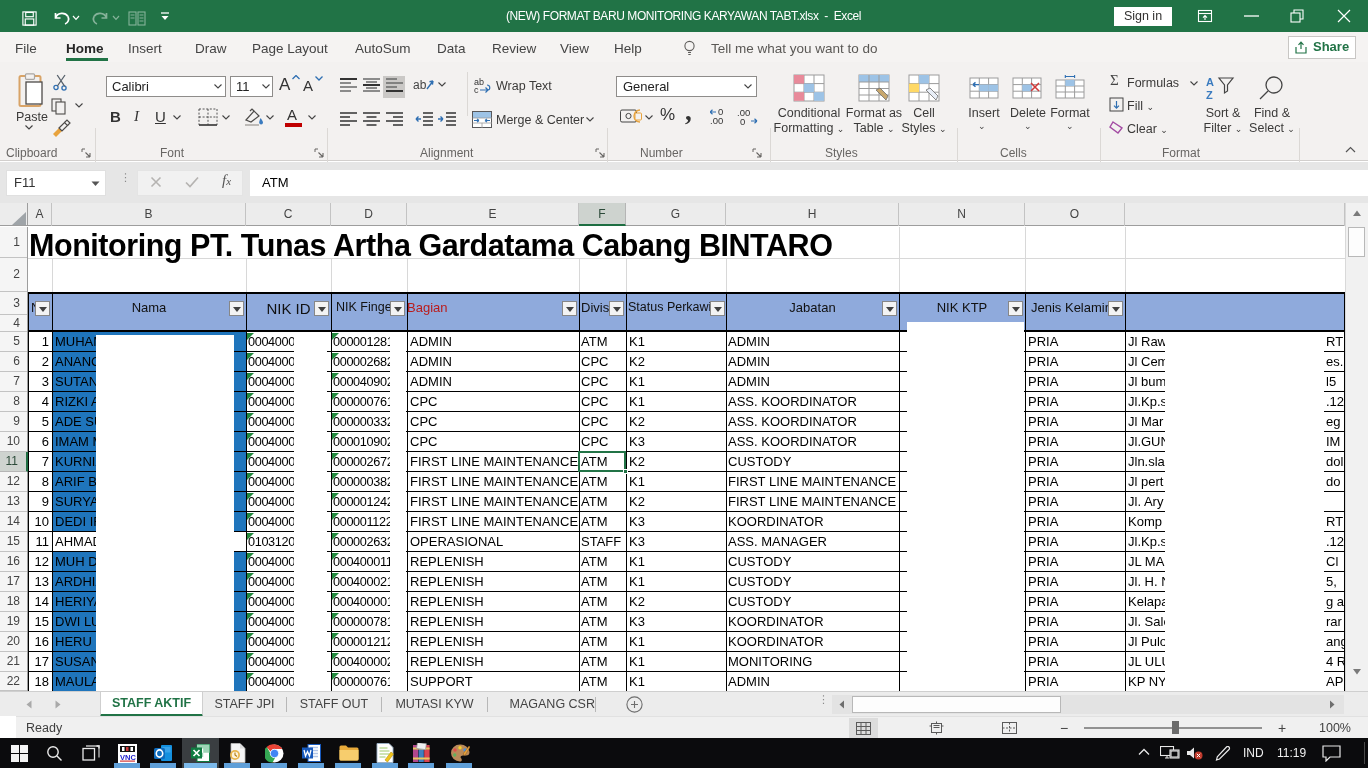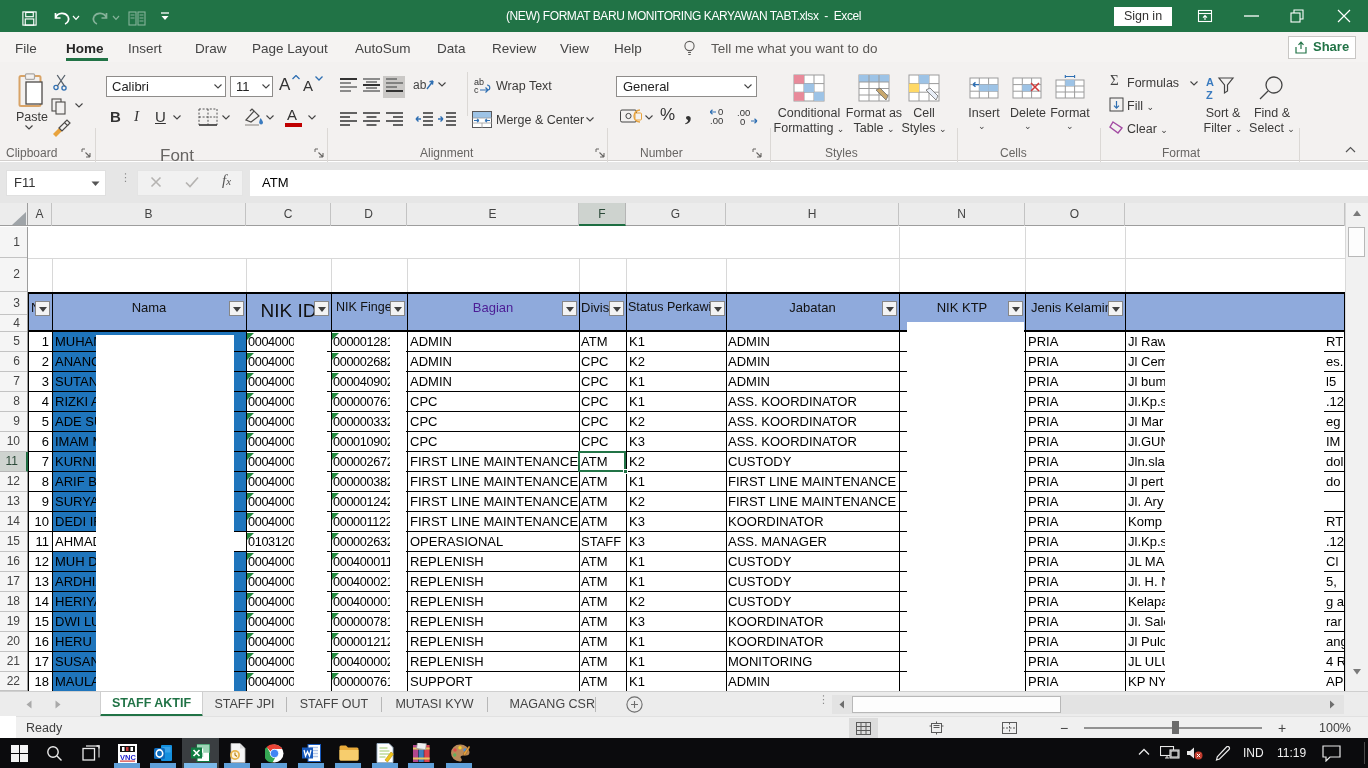--- a/index.html
+++ b/index.html
@@ -204,21 +204,21 @@
       </g>
     </svg>
  <svg class="ic" style="left:266px;top:53px" width="8" height="5" viewBox="0 0 8 5">
       <path d="M0.5 0.5 L4 4 L7.5 0.5" stroke="#444" fill="none" stroke-width="1.1"></path>
     </svg>
  <div class="a" style="left:287px;top:44px;font-size:15px;font-weight:400;color:#333">A</div>
  <div class="a" style="left:285px;top:61px;width:17px;height:4px;background:#c00000"></div>
  <svg class="ic" style="left:308px;top:53px" width="8" height="5" viewBox="0 0 8 5">
       <path d="M0.5 0.5 L4 4 L7.5 0.5" stroke="#444" fill="none" stroke-width="1.1"></path>
     </svg>
- <div class="glabel" style="left:160px;top:84px;width:90px;font-size:17px">Font</div>
+ <div class="glabel" style="left:160px;top:84px;width:90px;font-size:12px">Font</div>
  <svg class="launch" style="left:314px;top:86px" width="10" height="10" viewBox="0 0 10 10">
       <g stroke="#676563" fill="none">
         <path d="M1 1 H4 M1 1 V4"></path>
         <path d="M9 9 H5 M9 9 V5 M9 9 L4.5 4.5" stroke-width="1.1"></path>
       </g>
     </svg>
 
  <svg class="ic" style="left:340px;top:16px" width="17" height="14" viewBox="0 0 17 14">
       <g stroke="#444" stroke-width="1.4">
         <path d="M0 5 H11 M0 9 H17 M0 13 H11" stroke="#6a6a6a"></path>
@@ -532,32 +532,33 @@
 <div class="a" style="left:246px;top:55px;width:1px;height:34px;background:#d8d8d8"></div>
 <div class="a" style="left:331px;top:55px;width:1px;height:34px;background:#d8d8d8"></div>
 <div class="a" style="left:407px;top:55px;width:1px;height:34px;background:#d8d8d8"></div>
 <div class="a" style="left:579px;top:55px;width:1px;height:34px;background:#d8d8d8"></div>
 <div class="a" style="left:626px;top:55px;width:1px;height:34px;background:#d8d8d8"></div>
 <div class="a" style="left:726px;top:55px;width:1px;height:34px;background:#d8d8d8"></div>
 <div class="a" style="left:899px;top:24px;width:1px;height:65px;background:#d8d8d8"></div>
 <div class="a" style="left:1025px;top:24px;width:1px;height:65px;background:#d8d8d8"></div>
 <div class="a" style="left:1125px;top:24px;width:1px;height:65px;background:#d8d8d8"></div>
 <div class="a" style="left:28px;top:55px;width:1317px;height:1px;background:#d8d8d8"></div>
+<div class="a" style="left:29px;top:27px;width:900px;height:31px;line-height:31px;font-size:30.5px;font-weight:700;color:#000;letter-spacing:-0.45px;white-space:nowrap">Monitoring PT. Tunas Artha Gardatama Cabang BINTARO</div>
 <div class="a" style="left:28px;top:91px;width:1317px;height:36px;background:#8faadc"></div>
 <div class="a" style="left:28px;top:89px;width:1317px;height:2px;background:#000"></div>
 <div class="a" style="left:28px;top:127px;width:1317px;height:2px;background:#000"></div>
 <div class="a" style="left:31px;top:97px;font-size:13px;color:#111;">N</div>
 <div class="fbtn" style="left:35px;top:98px"></div>
 <div class="a" style="left:52px;top:97px;width:194px;text-align:center;font-size:13px;color:#111">Nama</div>
 <div class="fbtn" style="left:229px;top:98px"></div>
-<div class="a" style="left:246px;top:97px;width:85px;text-align:center;font-size:19px;color:#111">NIK ID</div>
+<div class="a" style="left:246px;top:97px;width:85px;text-align:center;font-size:15px;color:#111">NIK ID</div>
 <div class="fbtn" style="left:314px;top:98px"></div>
 <div class="a" style="left:336px;top:97px;width:54px;font-size:12.5px!important;overflow:hidden;font-size:13px;color:#111;white-space:nowrap">NIK Finger</div>
 <div class="fbtn" style="left:390px;top:98px"></div>
-<div class="a" style="left:407px;top:97px;width:172px;text-align:center;font-size:13px;color:#4c1d95">Bagian</div>
+<div class="a" style="left:407px;top:97px;width:172px;text-align:left;font-size:13px;color:#b91c1c">Bagian</div>
 <div class="fbtn" style="left:562px;top:98px"></div>
 <div class="a" style="left:581px;top:97px;width:28px;overflow:hidden;font-size:13px;color:#111;white-space:nowrap">Divisi</div>
 <div class="fbtn" style="left:609px;top:98px"></div>
 <div class="a" style="left:628px;top:97px;width:84px;overflow:hidden;font-size:12.5px;color:#111;white-space:nowrap">Status Perkawinan</div>
 <div class="fbtn" style="left:710px;top:98px"></div>
 <div class="a" style="left:726px;top:97px;width:173px;text-align:center;font-size:13px;color:#111">Jabatan</div>
 <div class="fbtn" style="left:882px;top:98px"></div>
 <div class="a" style="left:899px;top:97px;width:126px;text-align:center;font-size:13px;color:#111">NIK KTP</div>
 <div class="fbtn" style="left:1008px;top:98px"></div>
 <div class="a" style="left:1031px;top:97px;width:77px;overflow:hidden;font-size:13px;color:#111;white-space:nowrap">Jenis Kelamin</div>

